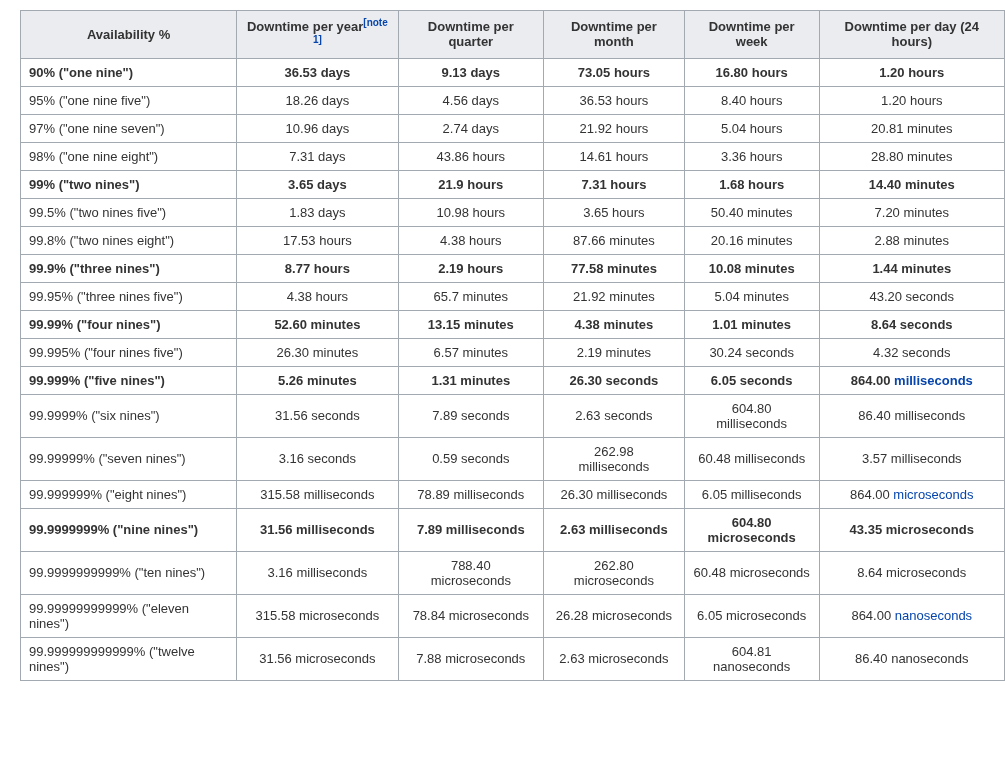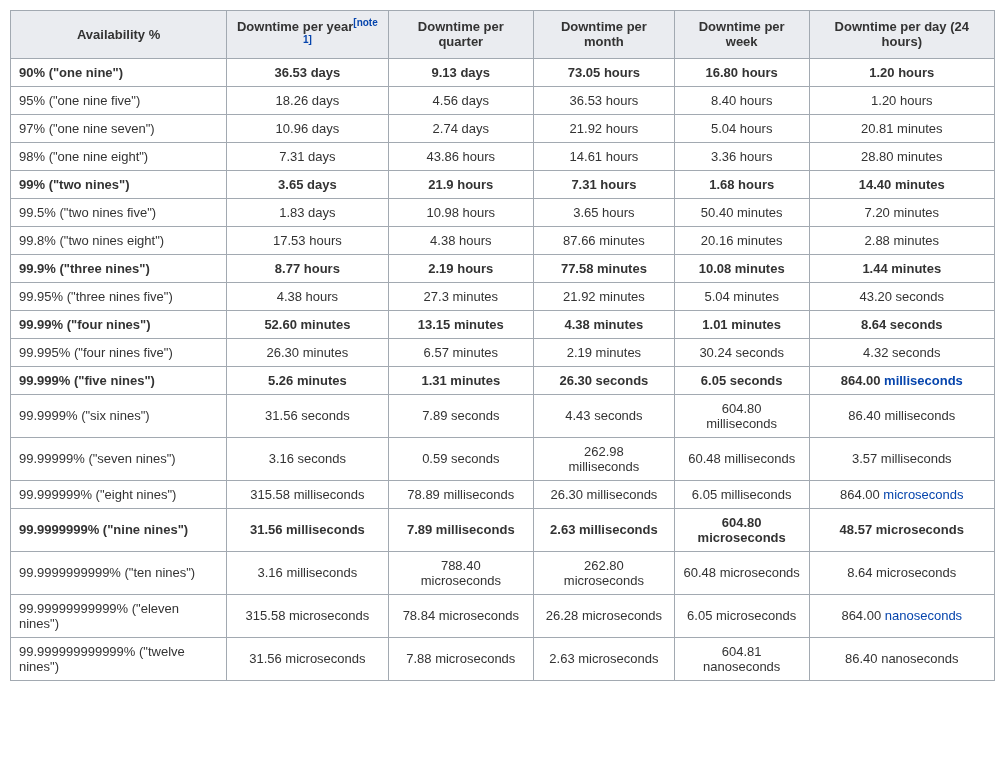--- a/index.html
+++ b/index.html
@@ -7,20 +7,21 @@
       font-family: sans-serif;
       font-size: 13px;
       background: #fff;
       color: #333;
       padding: 10px;
     }
     table {
       border-collapse: collapse;
       width: 100%;
       max-width: 1000px;
+      margin-left: 10px;
     }
     th, td {
       border: 1px solid #a2a9b1;
       padding: 6px 8px;
       text-align: center;
       vertical-align: middle;
     }
     th {
       background: #eaecf0;
       font-weight: bold;
@@ -115,21 +116,21 @@
         <td>99.9% ("three nines")</td>
         <td>8.77 hours</td>
         <td>2.19 hours</td>
         <td>77.58 minutes</td>
         <td>10.08 minutes</td>
         <td>1.44 minutes</td>
       </tr>
       <tr>
         <td>99.95% ("three nines five")</td>
         <td>4.38 hours</td>
-        <td>27.3 minutes</td>
+        <td>65.7 minutes</td>
         <td>21.92 minutes</td>
         <td>5.04 minutes</td>
         <td>43.20 seconds</td>
       </tr>
       <tr class="bold-row">
         <td>99.99% ("four nines")</td>
         <td>52.60 minutes</td>
         <td>13.15 minutes</td>
         <td>4.38 minutes</td>
         <td>1.01 minutes</td>
@@ -148,21 +149,21 @@
         <td>5.26 minutes</td>
         <td>1.31 minutes</td>
         <td>26.30 seconds</td>
         <td>6.05 seconds</td>
         <td>864.00 <a class="link-blue" href="#">milliseconds</a></td>
       </tr>
       <tr>
         <td>99.9999% ("six nines")</td>
         <td>31.56 seconds</td>
         <td>7.89 seconds</td>
-        <td>4.43 seconds</td>
+        <td>2.63 seconds</td>
         <td>604.80<br>milliseconds</td>
         <td>86.40 milliseconds</td>
       </tr>
       <tr>
         <td>99.99999% ("seven nines")</td>
         <td>3.16 seconds</td>
         <td>0.59 seconds</td>
         <td>262.98<br>milliseconds</td>
         <td>60.48 milliseconds</td>
         <td>3.57 milliseconds</td>
@@ -174,21 +175,21 @@
         <td>26.30 milliseconds</td>
         <td>6.05 milliseconds</td>
         <td>864.00 <a class="link-blue" href="#">microseconds</a></td>
       </tr>
       <tr class="bold-row">
         <td>99.9999999% ("nine nines")</td>
         <td>31.56 milliseconds</td>
         <td>7.89 milliseconds</td>
         <td>2.63 milliseconds</td>
         <td>604.80<br>microseconds</td>
-        <td>48.57 microseconds</td>
+        <td>43.35 microseconds</td>
       </tr>
       <tr>
         <td>99.9999999999% ("ten nines")</td>
         <td>3.16 milliseconds</td>
         <td>788.40<br>microseconds</td>
         <td>262.80<br>microseconds</td>
         <td>60.48 microseconds</td>
         <td>8.64 microseconds</td>
       </tr>
       <tr>

